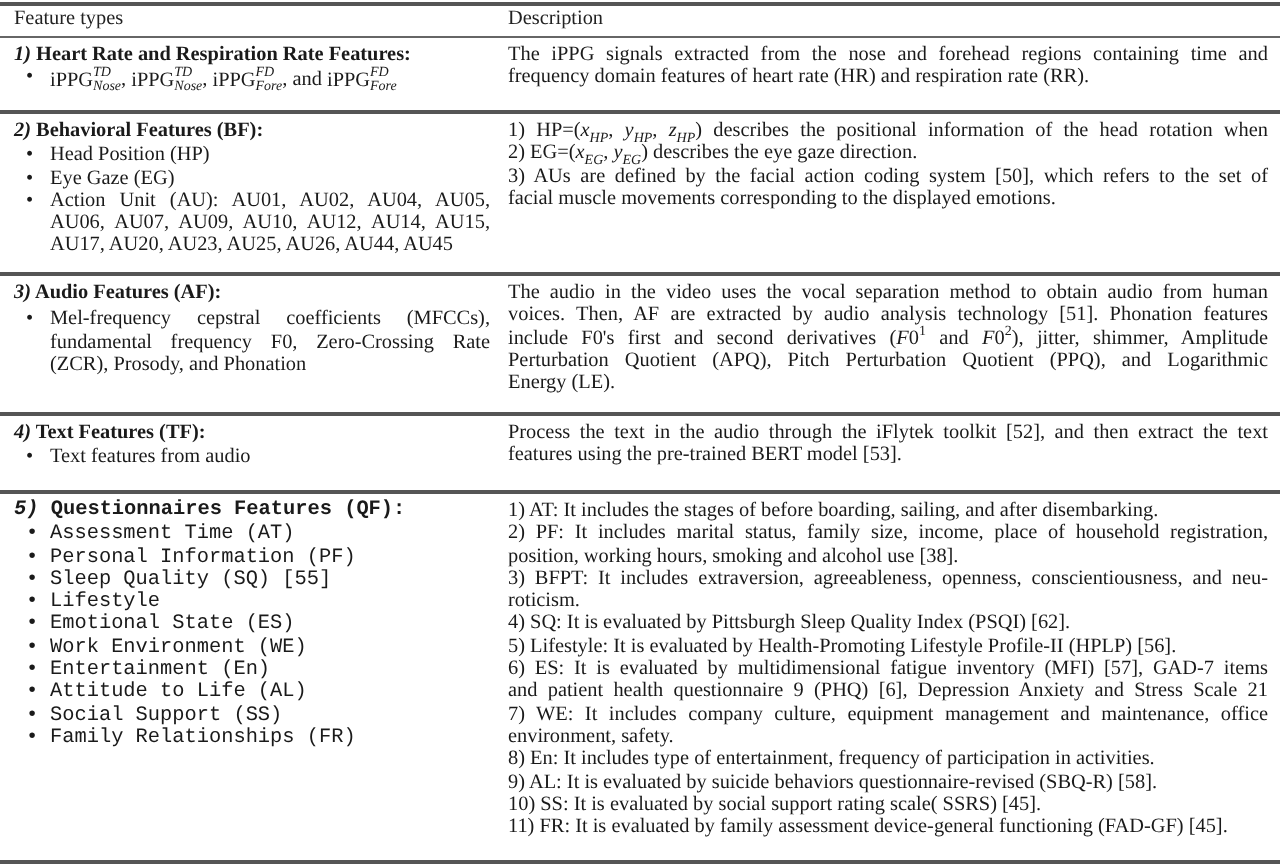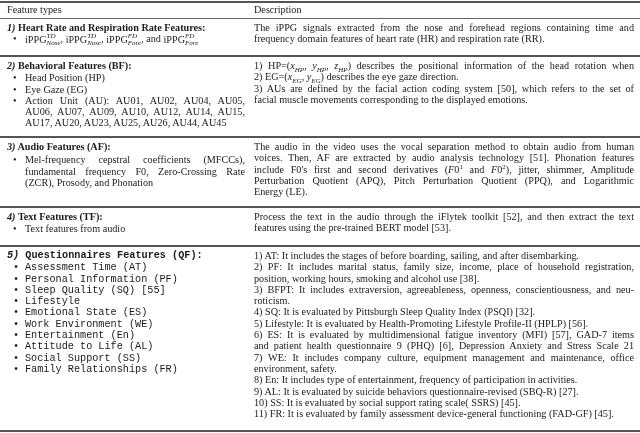--- a/index.html
+++ b/index.html
@@ -125,25 +125,25 @@
       <li>Social Support (SS)</li>
       <li>Family Relationships (FR)</li>
     </ul>
   </div>
   <div class="cell right" style="top:250px;">
     <span class="desc-line">1) AT: It includes the stages of before boarding, sailing, and after disembarking.</span>
     <span class="desc-line just">2) PF: It includes marital status, family size, income, place of household registration,</span>
     <span class="desc-line">position, working hours, smoking and alcohol use [38].</span>
     <span class="desc-line just">3) BFPT: It includes extraversion, agreeableness, openness, conscientiousness, and neu-</span>
     <span class="desc-line">roticism.</span>
-    <span class="desc-line">4) SQ: It is evaluated by Pittsburgh Sleep Quality Index (PSQI) [32].</span>
+    <span class="desc-line">4) SQ: It is evaluated by Pittsburgh Sleep Quality Index (PSQI) [62].</span>
     <span class="desc-line">5) Lifestyle: It is evaluated by Health-Promoting Lifestyle Profile-II (HPLP) [56].</span>
     <span class="desc-line just">6) ES: It is evaluated by multidimensional fatigue inventory (MFI) [57], GAD-7 items</span>
     <span class="desc-line just">and patient health questionnaire 9 (PHQ) [6], Depression Anxiety and Stress Scale 21</span>
     <span class="desc-line just">7) WE: It includes company culture, equipment management and maintenance, office</span>
     <span class="desc-line">environment, safety.</span>
     <span class="desc-line">8) En: It includes type of entertainment, frequency of participation in activities.</span>
-    <span class="desc-line">9) AL: It is evaluated by suicide behaviors questionnaire-revised (SBQ-R) [27].</span>
+    <span class="desc-line">9) AL: It is evaluated by suicide behaviors questionnaire-revised (SBQ-R) [58].</span>
     <span class="desc-line">10) SS: It is evaluated by social support rating scale( SSRS) [45].</span>
     <span class="desc-line">11) FR: It is evaluated by family assessment device-general functioning (FAD-GF) [45].</span>
   </div>
   <div class="rule-thick" style="top:430px;"></div>
 </div>
 
 </body></html>

